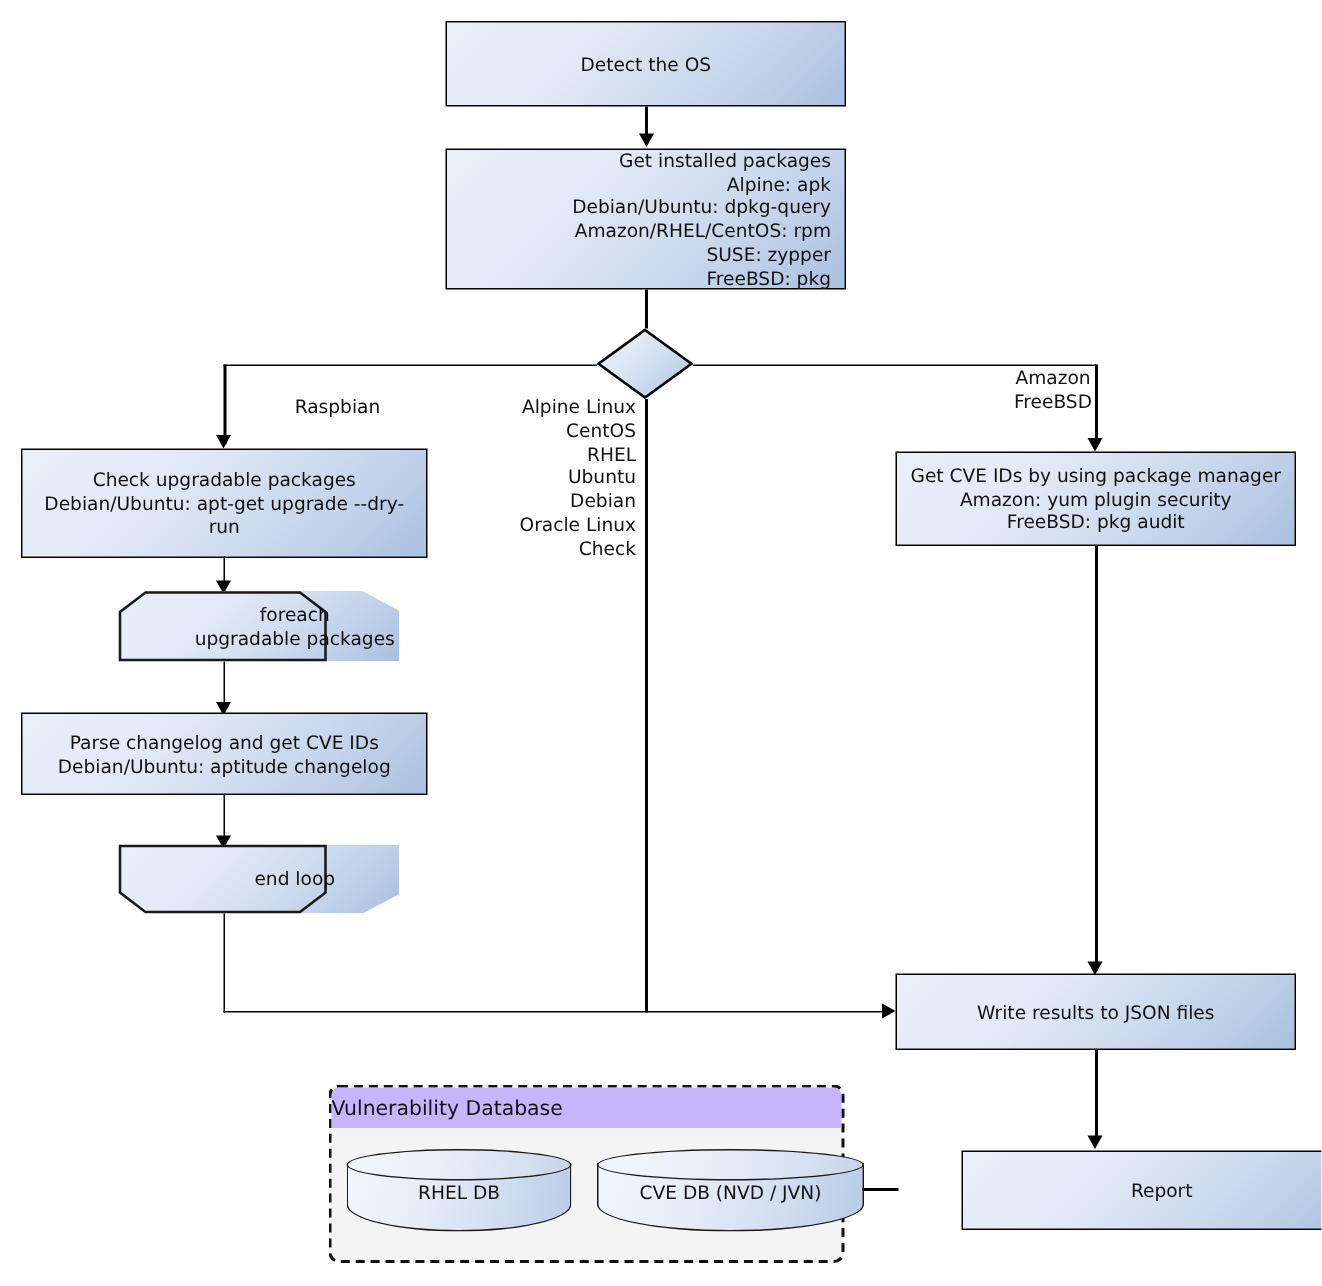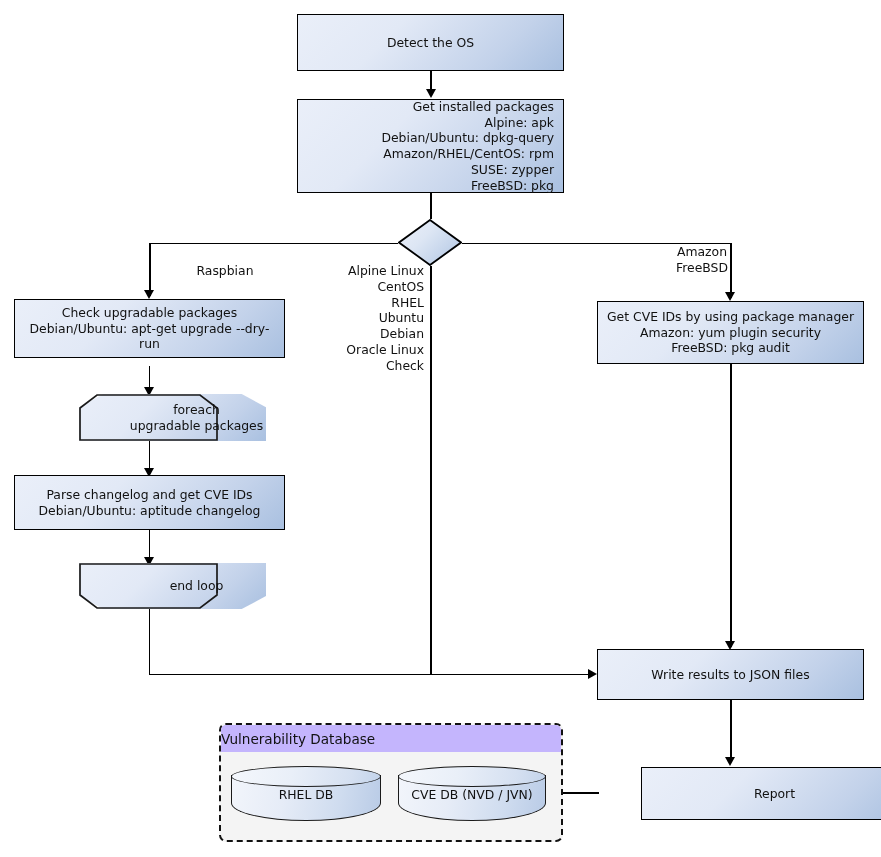--- a/index.html
+++ b/index.html
@@ -228,21 +228,21 @@
 FreeBSD: pkg</span>
   </div>
 
   <div class="diamond" style="left:398px; top:219px; width:64px; height:47px;">
     <div class="shape"></div>
     <svg width="64" height="47" viewBox="0 0 64 47" style="position:absolute;left:0;top:0;">
       <polygon points="32,1 63,23.5 32,46 1,23.5" fill="none" stroke="#000000" stroke-width="1.8"></polygon>
     </svg>
   </div>
 
-  <div class="node" style="left:14px; top:299px; width:271px; height:59px;">
+  <div class="node" style="left:14px; top:299px; width:271px; height:73px;">
     <span class="inner">Check upgradable packages
 Debian/Ubuntu: apt-get upgrade --dry-run</span>
   </div>
 
   <div class="loop-start" style="position:absolute; left:79px; top:394px; width:139px; height:47px; display:flex; align-items:center; justify-content:center;">
     <div class="shape"></div>
     <svg class="outline" width="139" height="47" viewBox="0 0 139 47" style="position:absolute;left:0;top:0;">
       <polygon points="18,1 121,1 138,14 138,46 1,46 1,14" fill="none" stroke="#1a1a1a" stroke-width="1.7"></polygon>
     </svg>
     <span class="label">foreach
@@ -294,19 +294,19 @@
       <span>Vulnerability Database</span>
     </div>
   </div>
 
   <div class="cylinder" style="left:231px; top:766px; width:150px; height:55px;">
     <div class="cyl-body"></div>
     <div class="cyl-top"></div>
     <div class="cyl-label">RHEL DB</div>
   </div>
 
-  <div class="cylinder" style="left:398px; top:766px; width:148px; height:55px;padding-left:44px;">
+  <div class="cylinder" style="left:398px; top:766px; width:178px; height:55px;padding-left:44px;">
     <div class="cyl-body"></div>
     <div class="cyl-top"></div>
     <div class="cyl-label">CVE DB (NVD / JVN)</div>
   </div>
 
 </div>
 
 </body></html>

